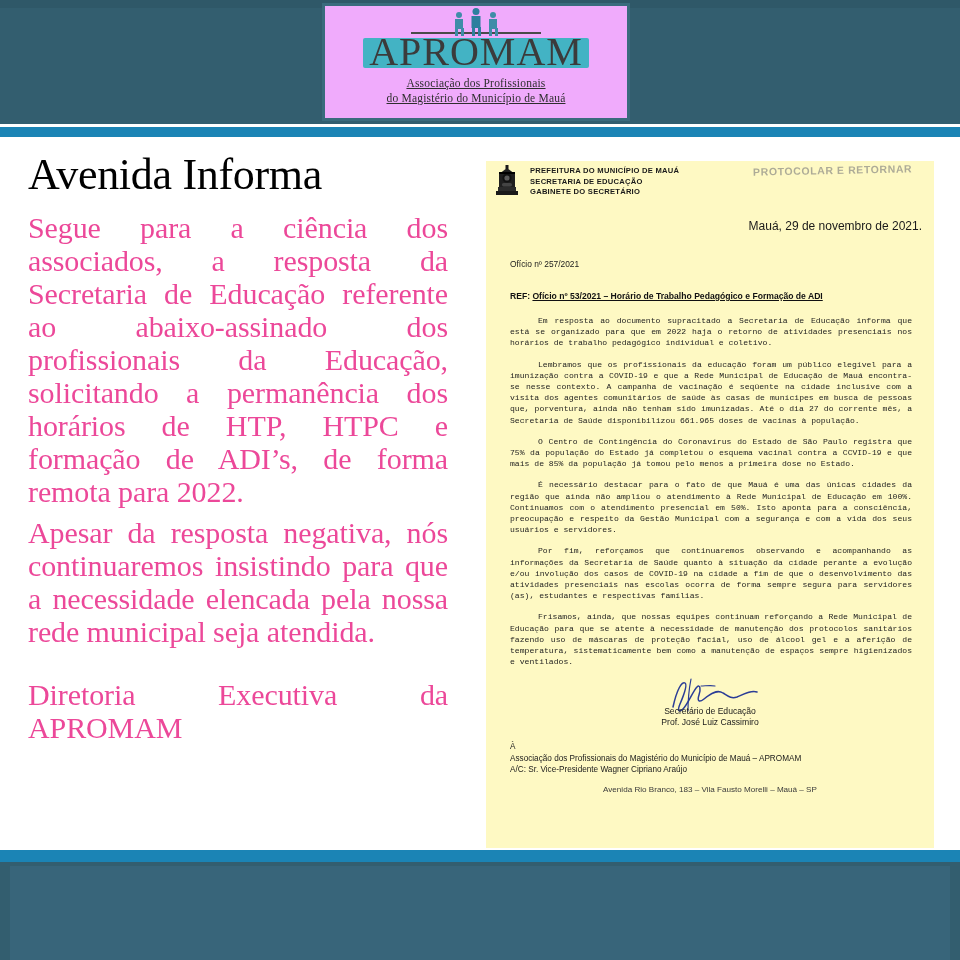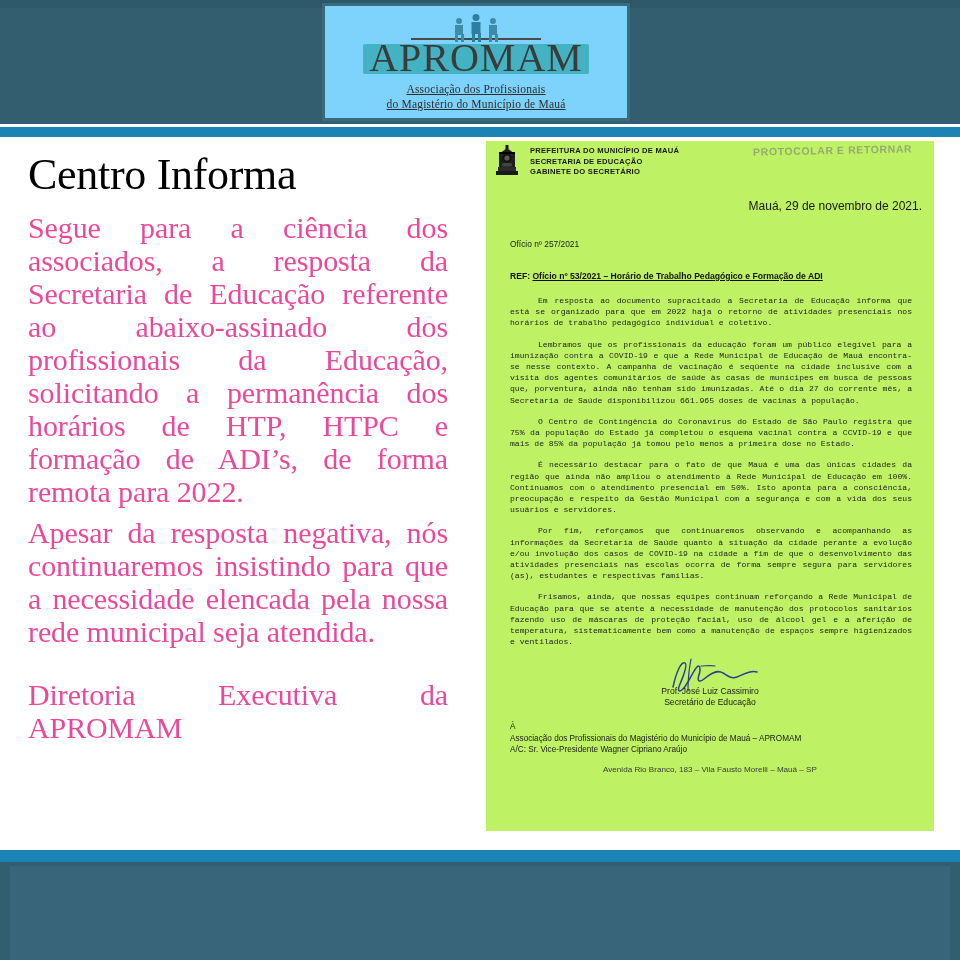--- a/index.html
+++ b/index.html
@@ -44,28 +44,27 @@
     border-top: 2px solid #ffffff;
     box-sizing: border-box;
   }
 
   
   .logo-card {
     position: absolute;
     left: 322px; top: 3px;
     width: 308px;
     height: 118px;
-    background: #7dd3fc;
+    background: #f0abfc;
     border: 3px solid #3a6b7d;
     box-sizing: border-box;
     display: flex;
     flex-direction: column;
     align-items: center;
     justify-content: flex-start;
-    padding-top: 6px;
   }
   .logo-figures {
     position: relative;
     width: 70px;
     height: 30px;
     display: flex;
     align-items: flex-end;
     justify-content: center;
     gap: 2px;
     margin-bottom: -4px;
@@ -187,24 +186,24 @@
     text-align: justify;
     margin: 0;
     letter-spacing: -0.1px;
   }
   .para + .para { margin-top: 8px; }
   .para.signoff { margin-top: 30px; }
 
   
   .letter {
     position: absolute;
-    left: 486px; top: 4px;
+    left: 486px; top: 24px;
     width: 448px;
     height: 690px;
-    background: #bef264;
+    background: #fef9c3;
     color: #1a1a1a;
   }
   .letter-head {
     position: relative;
     height: 44px;
   }
   .brasao {
     position: absolute;
     left: 8px; top: 4px;
     width: 26px; height: 30px;
@@ -378,21 +377,21 @@
     </div>
     <div class="logo-sub">
       <div>Associação dos   Profissionais</div>
       <div>do Magistério do  Município de  Mauá</div>
     </div>
   </div>
 
   <div class="main">
 
     <div class="left-col">
-      <h1 class="headline">Centro Informa</h1>
+      <h1 class="headline">Avenida Informa</h1>
       <p class="para">Segue para a ciência dos associados, a resposta da Secretaria de Educação referente ao abaixo-assinado dos profissionais da Educação, solicitando a permanência dos horários de HTP, HTPC e formação de ADI’s, de forma remota para 2022.</p>
       <p class="para">Apesar da resposta negativa, nós continuaremos insistindo para que a necessidade elencada pela nossa rede municipal seja atendida.</p>
       <p class="para signoff">Diretoria Executiva da APROMAM</p>
     </div>
 
     <div class="letter">
 
       <div class="letter-head">
         <svg class="brasao" viewBox="0 0 26 30">
           <rect x="2" y="26" width="22" height="4" fill="#1a1a1a"></rect>
@@ -429,22 +428,22 @@
         <p class="lp">Frisamos, ainda, que nossas equipes continuam reforçando a Rede Municipal de Educação para que se atente à necessidade de manutenção dos protocolos sanitários fazendo uso de máscaras de proteção facial, uso de álcool gel e a aferição de temperatura, sistematicamente bem como a manutenção de espaços sempre higienizados e ventilados.</p>
       </div>
 
       <div class="sig-block">
         <svg class="sig-ink" viewBox="0 0 150 36">
           <path d="M38 30 C42 12, 47 4, 50 6 C53 8, 48 20, 45 27 C42 34, 44 36, 48 32 C53 27, 58 14, 62 10 C65 7, 66 12, 64 18 C62 24, 64 26, 69 22 C75 17, 82 12, 88 16 C93 19, 96 22, 102 20 C109 17, 116 13, 122 15" fill="none" stroke="#2b3d96" stroke-width="1.5" stroke-linecap="round"></path>
           <path d="M56 2 C54 12, 53 24, 53 34" fill="none" stroke="#2b3d96" stroke-width="1.2" stroke-linecap="round"></path>
           <path d="M66 9 C70 9, 76 8, 80 9" fill="none" stroke="#2b3d96" stroke-width="1.1" stroke-linecap="round"></path>
         </svg>
         <div class="sig-name">
+          <div>Secretário de Educação</div>
           <div>Prof. José Luiz Cassimiro</div>
-          <div>Secretário de Educação</div>
         </div>
       </div>
 
       <div class="addressee">
         <span class="to-mark">À</span>
         <div>Associação dos Profissionais do Magistério do Município de Mauá – APROMAM</div>
         <div>A/C: Sr. Vice-Presidente Wagner Cipriano Araújo</div>
       </div>
 
       <div class="letter-footer">Avenida Rio Branco, 183 – Vila Fausto Morelli – Mauá – SP</div>

